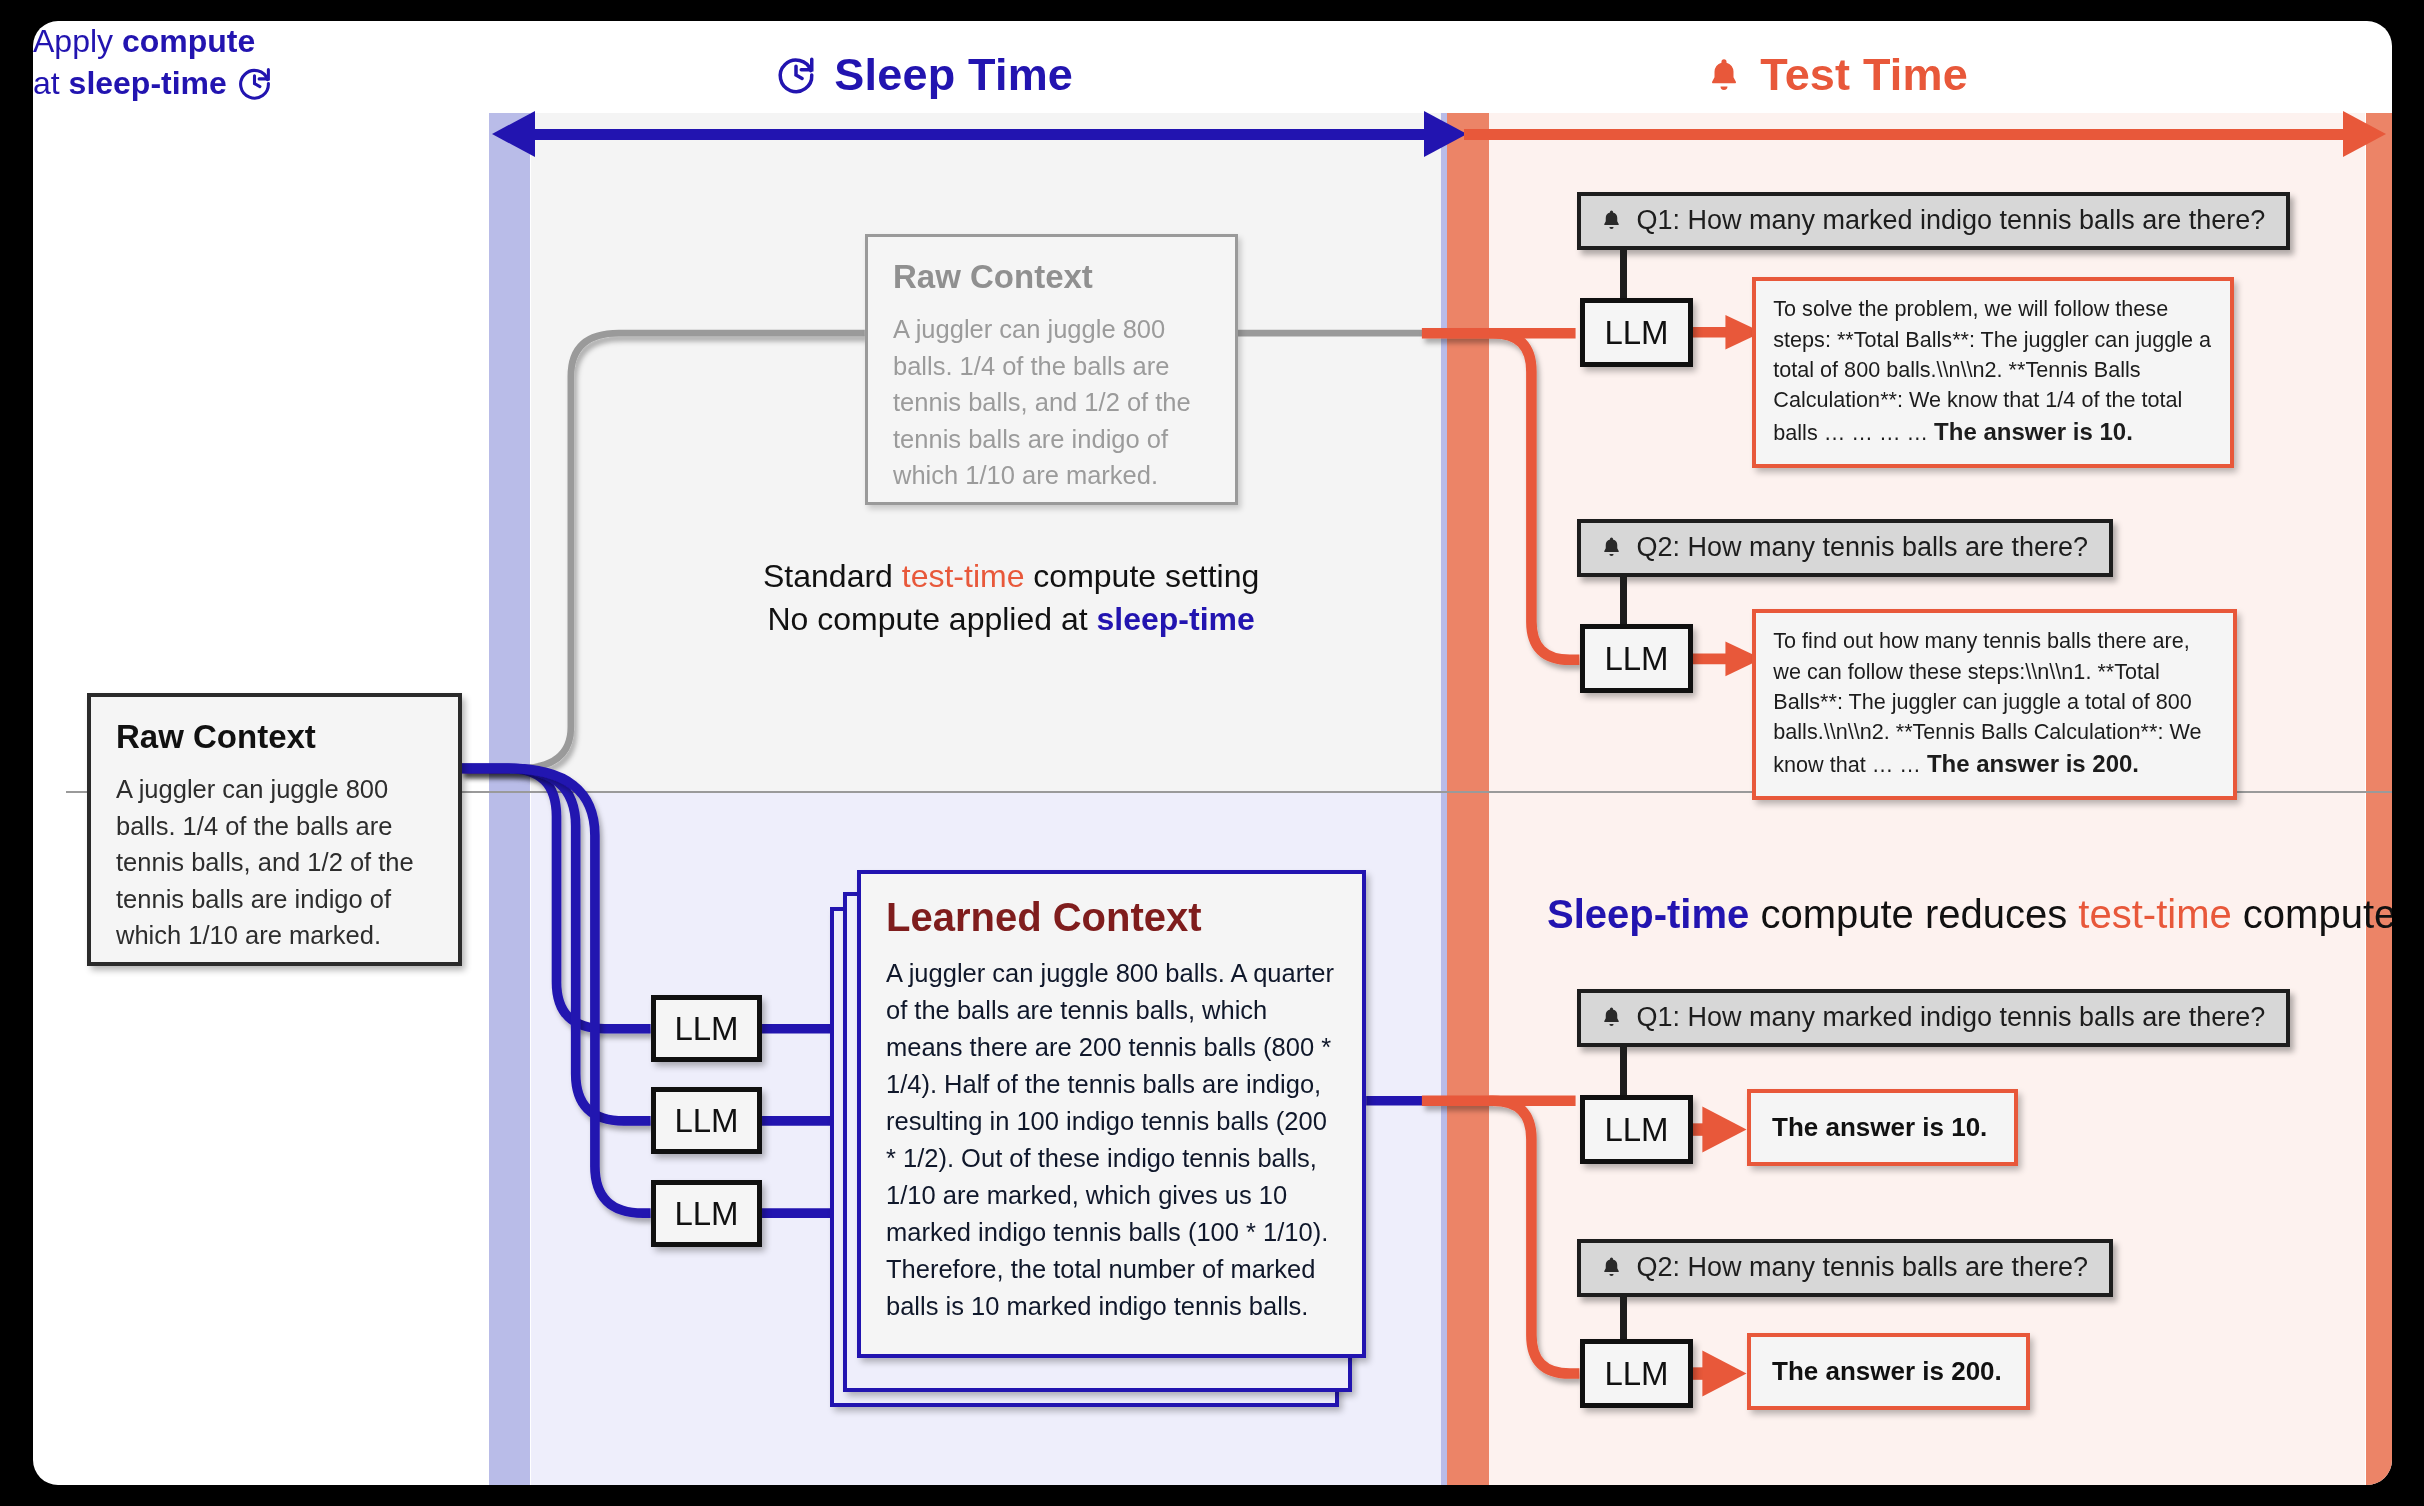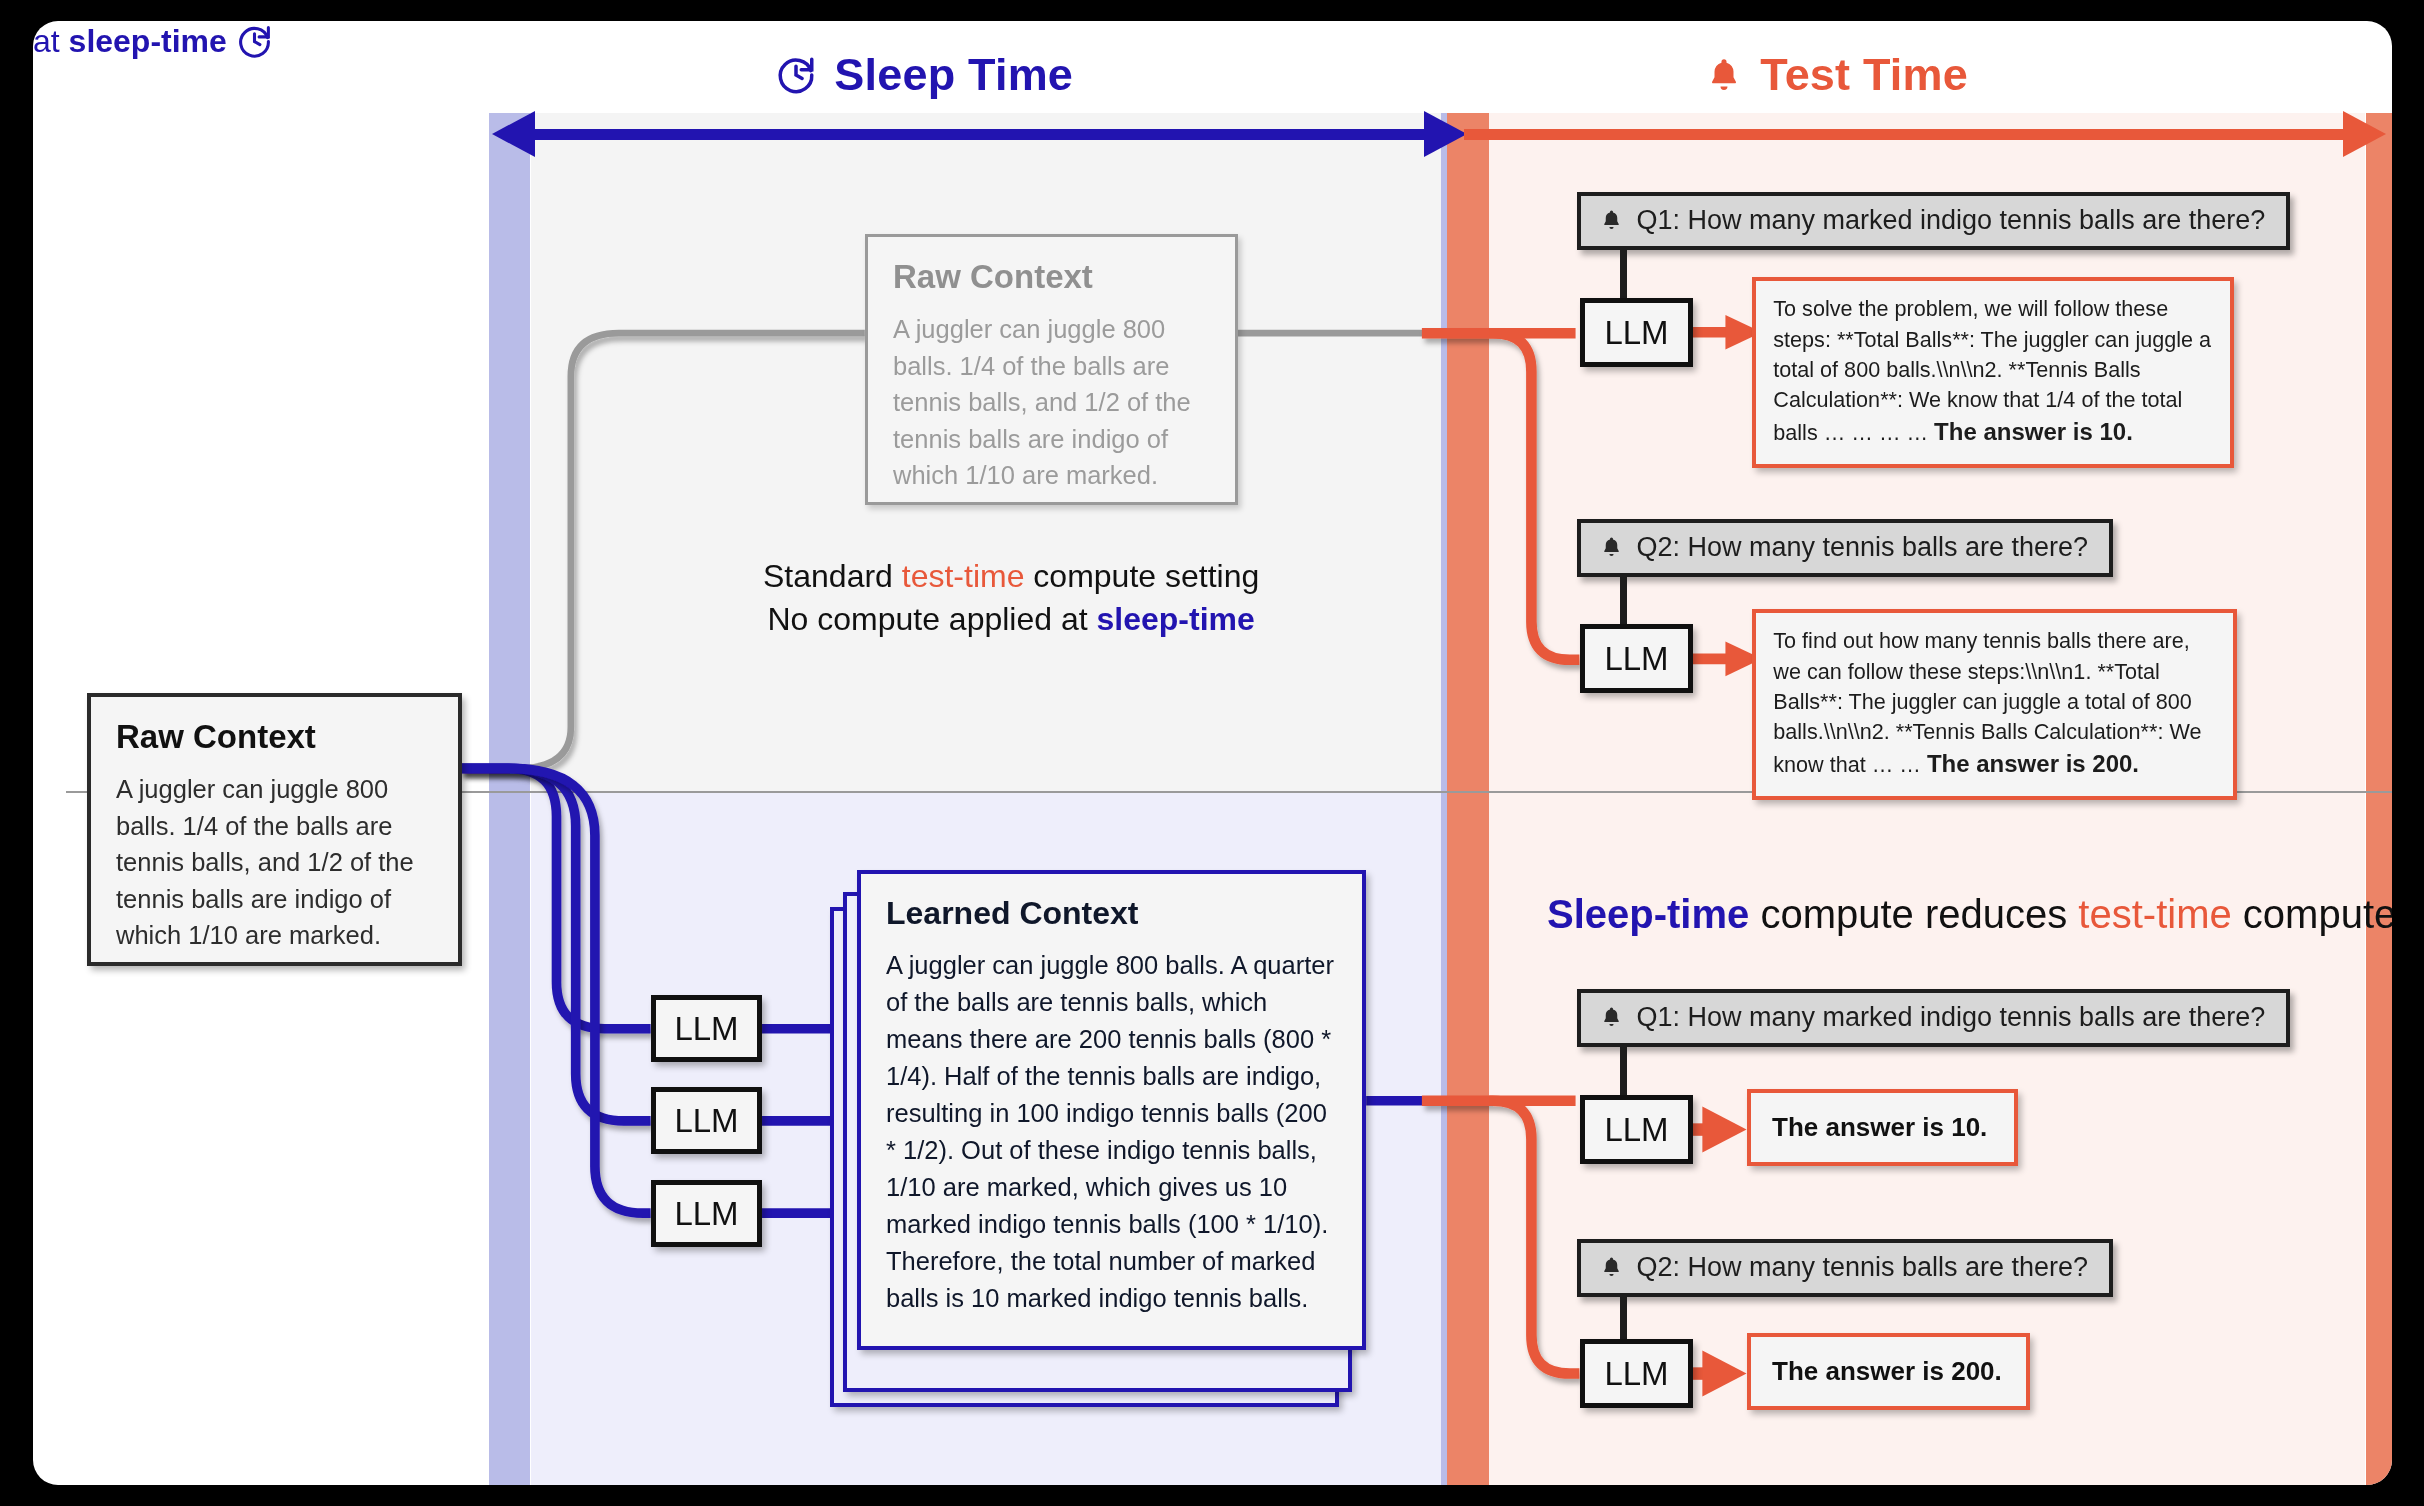--- a/index.html
+++ b/index.html
@@ -120,21 +120,21 @@
   }
   #stack-3 { left: 797px; top: 886px; width: 509px; height: 500px; }
   #stack-2 { left: 810px; top: 871px; width: 509px; height: 500px; }
   #learned-context {
     left: 824px; top: 849px; width: 509px;
     border: 4.8px solid #2214b0;
     background:#f5f5f5;
     box-shadow: 3.8px 4.8px 6.7px rgba(0,0,0,.28);
     padding: 21px 25px 29px 25px;
   }
-  #learned-context .ctx-title { color:#0f172a; font-size: 32px; }
+  #learned-context .ctx-title { color:#7f1d1d; font-size: 40px; }
   #learned-context .ctx-body  { color:#0f172a; font-size: 25.5px; line-height: 1.45; }
 
   
   .caption {
     position:absolute;
     font-size: 32px;
     line-height: 1.34;
     color:#111;
     white-space: nowrap;
   }
@@ -326,20 +326,23 @@
     <div>
       <span>No compute applied at </span><span class="c-blue">sleep-time</span>
     </div>
   </div>
 
   <div class="caption" id="reduce-caption">
     <span class="c-blue">Sleep-time</span><span> compute reduces </span><span class="c-orange">test-time</span><span> compute</span>
   </div>
 
   <div id="apply-caption">
+    <div class="rowline">
+      <span><span>Apply </span><b>compute</b></span>
+    </div>
     <div class="rowline">
       <span><span>at </span><b>sleep-time</b></span>
       <span>
         <svg class="icon-svg" width="37" height="37" viewBox="0 0 24 24" fill="none" stroke="#2214b0" stroke-width="2" stroke-linecap="round">
           <path d="M20.5 9.5A9 9 0 1 0 21 12"></path>
           <polyline points="21 3 21 9 15 9" fill="none"></polyline>
           <polyline points="12 7 12 12 15.5 14" fill="none"></polyline>
         </svg>
       </span>
     </div>

